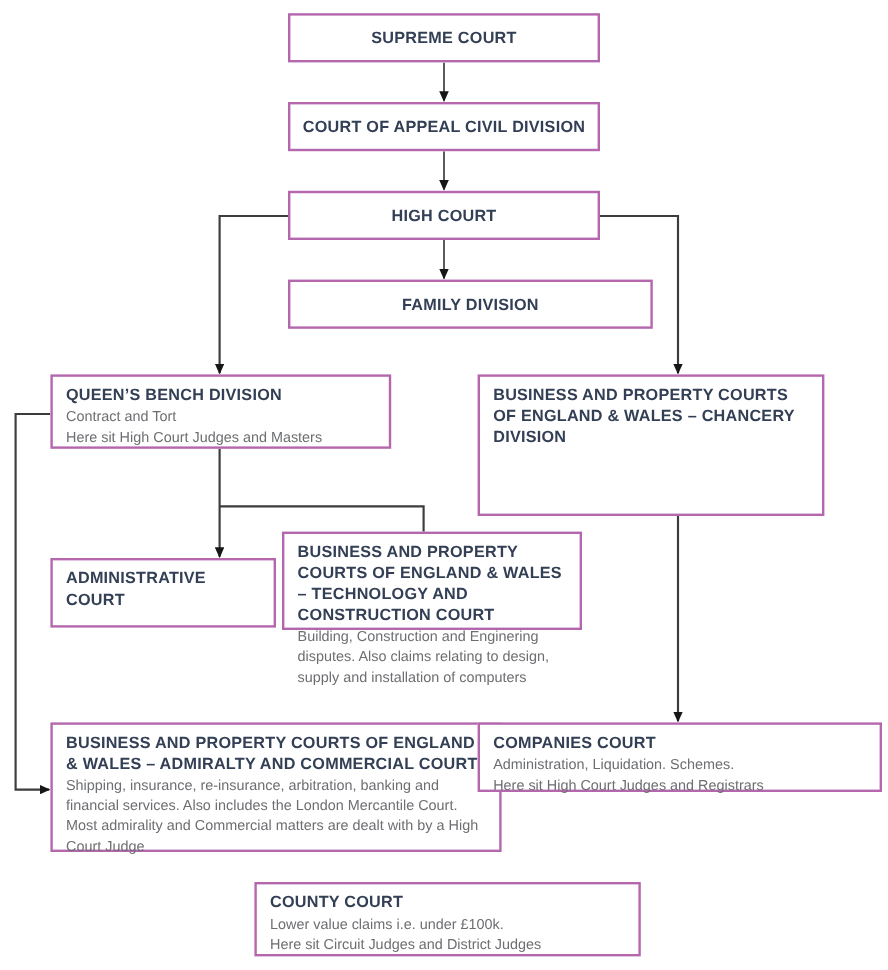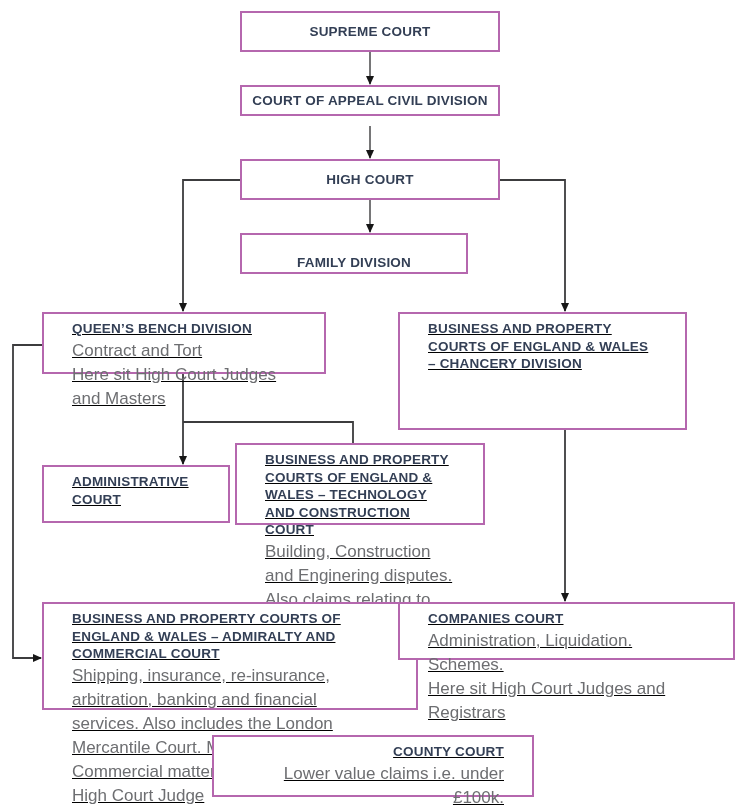--- a/index.html
+++ b/index.html
@@ -25,49 +25,48 @@
     position:absolute;
     background:#ffffff;
     border:2px solid var(--border);
     box-sizing:border-box;
   }
   .node--center{
     display:flex;align-items:center;justify-content:center;
     text-align:center;
   }
   .node--left{
-    padding:6px 28px;
-    text-decoration:underline;
+    padding:6px 11px;
   }
   .node__title{
     color:var(--title);
     font-size:13.5px;
     font-weight:700;
     letter-spacing:.2px;
     line-height:1.3;
   }
   .node__body{
     color:var(--body);
-    font-size:17px;
+    font-size:12px;
     line-height:1.42;
     white-space:pre-line;
     margin-top:1px;
   }
   
   #n-supreme   {left:240px;top:11px; width:260px;height:41px;}
-  #n-appeal    {left:240px;top:85px; width:260px;height:31px;}
+  #n-appeal    {left:240px;top:85px; width:260px;height:41px;}
   #n-high      {left:240px;top:159px;width:260px;height:41px;}
-  #n-family    {left:240px;top:233px;width:228px;height:41px;align-items:flex-end;}
+  #n-family    {left:240px;top:233px;width:304px;height:41px;}
   #n-qbd       {left:42px; top:312px;width:284px;height:62px;}
   #n-chancery  {left:398px;top:312px;width:289px;height:118px;}
   #n-admin     {left:42px; top:465px;width:188px;height:58px;}
   #n-tcc       {left:235px;top:443px;width:250px;height:82px;}
   #n-admiralty {left:42px; top:602px;width:376px;height:108px;}
   #n-companies {left:398px;top:602px;width:337px;height:58px;}
-  #n-county    {left:212px;top:735px;width:322px;height:62px;text-align:right;}
+  #n-county    {left:212px;top:735px;width:322px;height:62px;}
 </style>
 </head>
 <body>
 
 <div id="canvas">
 
   <svg class="connector-layer" viewBox="0 0 740 808" xmlns="http://www.w3.org/2000/svg">
     <defs>
       <marker id="arrow" markerUnits="userSpaceOnUse" markerWidth="9" markerHeight="8" refX="8" refY="4" orient="auto">
         <path d="M0,0 L9,4 L0,8 Z" fill="#161616"></path>

